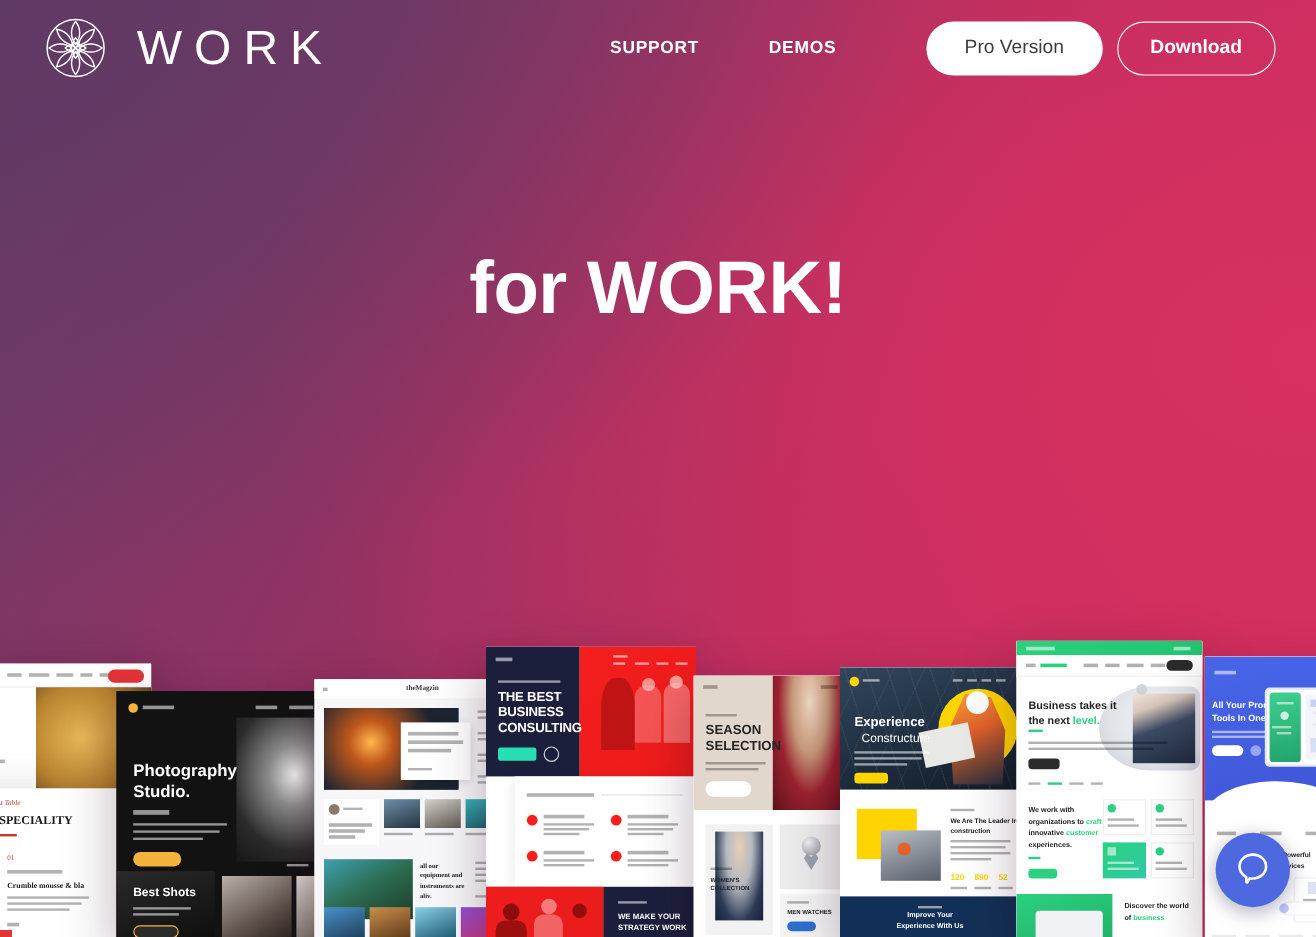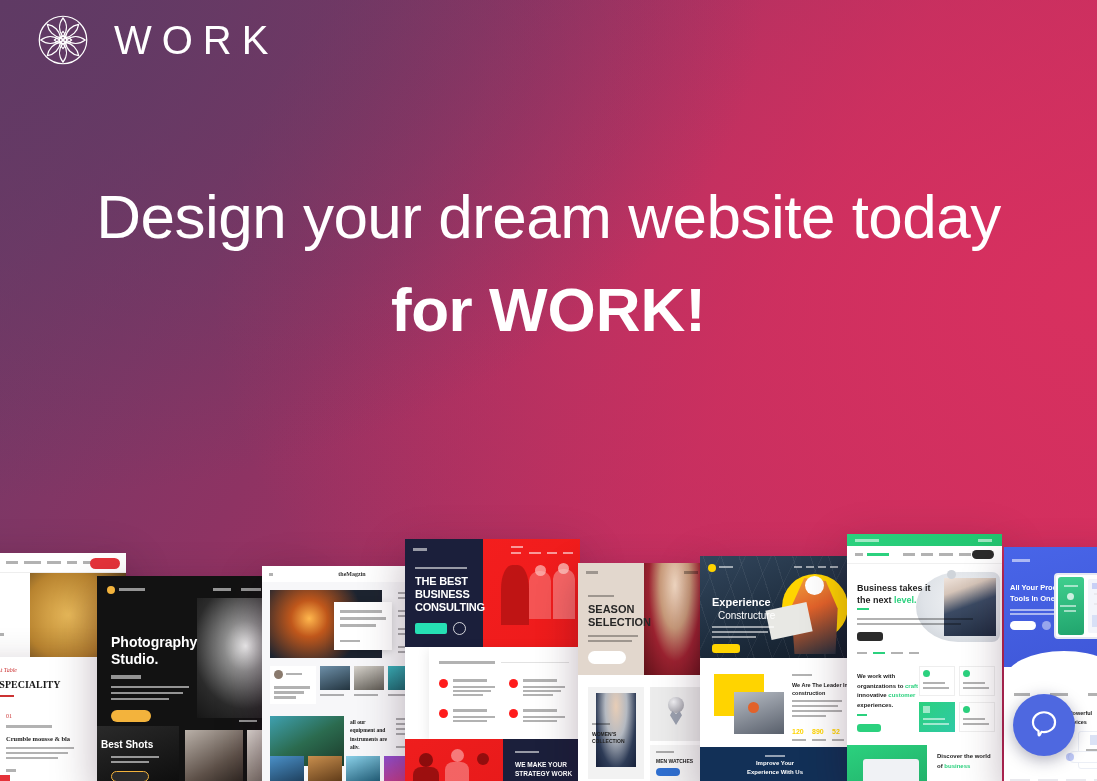--- a/index.html
+++ b/index.html
@@ -142,24 +142,29 @@
         <circle cx="32" cy="32" r="4.1"></circle>
         <path d="M32 22.5c-3 3-3 6.5 0 9.5 3-3 3-6.5 0-9.5z"></path>
         <path d="M32 41.5c-3-3-3-6.5 0-9.5 3 3 3 6.5 0 9.5z"></path>
         <path d="M22.5 32c3-3 6.5-3 9.5 0-3 3-6.5 3-9.5 0z"></path>
         <path d="M41.5 32c-3-3-6.5-3-9.5 0 3 3 6.5 3 9.5 0z"></path>
       </svg>
     </span>
     <span class="brand-name">WORK</span>
   </div>
 
+  <div class="nav">
+    <a class="nav-link" href="#">SUPPORT</a>
+    <a class="nav-link" href="#">DEMOS</a>
+    <a class="btn btn-solid" href="#">Pro Version</a>
+    <a class="btn btn-outline" href="#">Download</a>
+  </div>
 </div>
 
 <div class="hero-copy">
-  <div class="headline-1">Design your dream website today</div>
   <div class="headline-2">
     <span>for </span><span class="free">WORK!</span>
   </div>
 </div>
 
 <div class="mock-strip">
 
   <div class="mock m-rest" style="transform:rotate(0deg);">
     <div style="position:absolute;inset:0;background:#fff;"></div>
     <div style="position:absolute;left:0;top:0;width:100%;height:20px;background:#fff;border-bottom:1px solid #eee;"></div>
@@ -213,21 +218,21 @@
       Photography<br>Studio.</div>
     <div class="txt-l" style="left:14px;top:99px;width:30px;height:3.5px;"></div>
     <div class="txt-l" style="left:14px;top:110px;width:78px;height:2.2px;"></div>
     <div class="txt-l" style="left:14px;top:116px;width:72px;height:2.2px;"></div>
     <div class="txt-l" style="left:14px;top:122px;width:58px;height:2.2px;"></div>
     <div class="pill" style="left:14px;top:134px;width:40px;height:12px;background:#f3b33c;"></div>
     <div class="txt-l" style="right:50px;bottom:66px;width:18px;height:2.5px;"></div>
     <div class="txt-l" style="right:26px;bottom:66px;width:14px;height:2.5px;"></div>
     <div class="txt-l" style="right:6px;bottom:66px;width:14px;height:2.5px;"></div>
     <div style="position:absolute;left:0;bottom:0;width:82px;height:62px;background:linear-gradient(160deg,#2a2a2a,#0c0c0c);"></div>
-    <div style="position:absolute;left:4px;bottom:38px;font:bold 10px 'Liberation Sans',sans-serif;color:#fff;text-align:center;">Best Shots</div>
+    <div style="position:absolute;left:14px;bottom:38px;font:bold 10px 'Liberation Sans',sans-serif;color:#fff;text-align:center;">Best Shots</div>
     <div class="txt-l" style="left:14px;bottom:30px;width:48px;height:2px;"></div>
     <div class="txt-l" style="left:14px;bottom:25px;width:38px;height:2px;"></div>
     <div class="pill" style="left:14px;bottom:6px;width:38px;height:11px;background:#2b2b2b;border:1px solid #f3b33c;"></div>
     <div style="position:absolute;left:88px;bottom:0;width:58px;height:58px;background:
         linear-gradient(150deg,#b9b0a8,#5d5048 60%,#241d19);"></div>
     <div style="position:absolute;left:150px;bottom:0;width:58px;height:58px;background:
         linear-gradient(150deg,#ded8d2,#8b8179 55%,#3a3430);"></div>
   </div>
 
   <div class="mock m-blog" style="left:262px;top:35px;">

